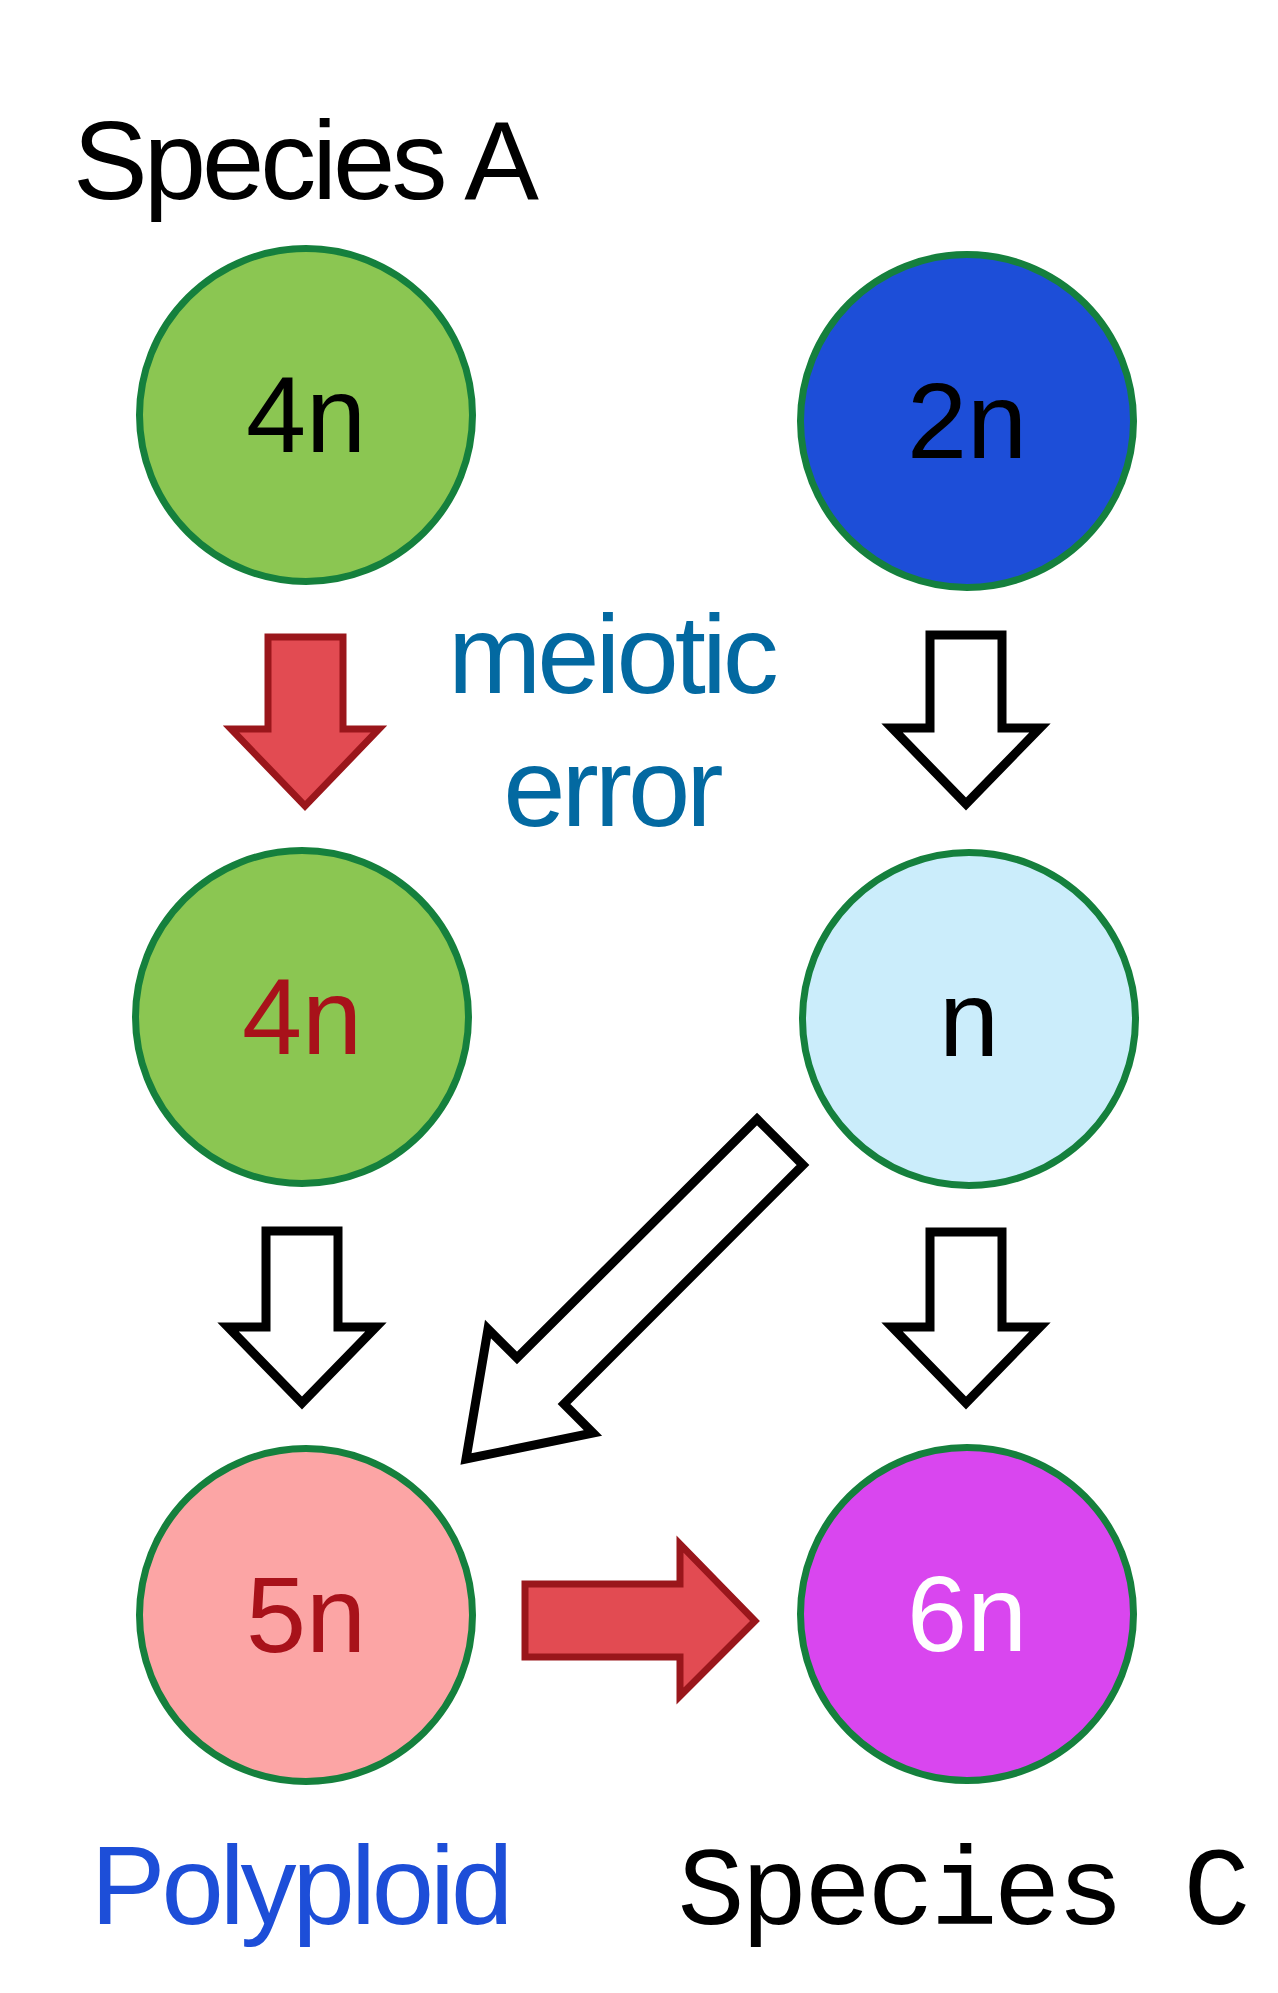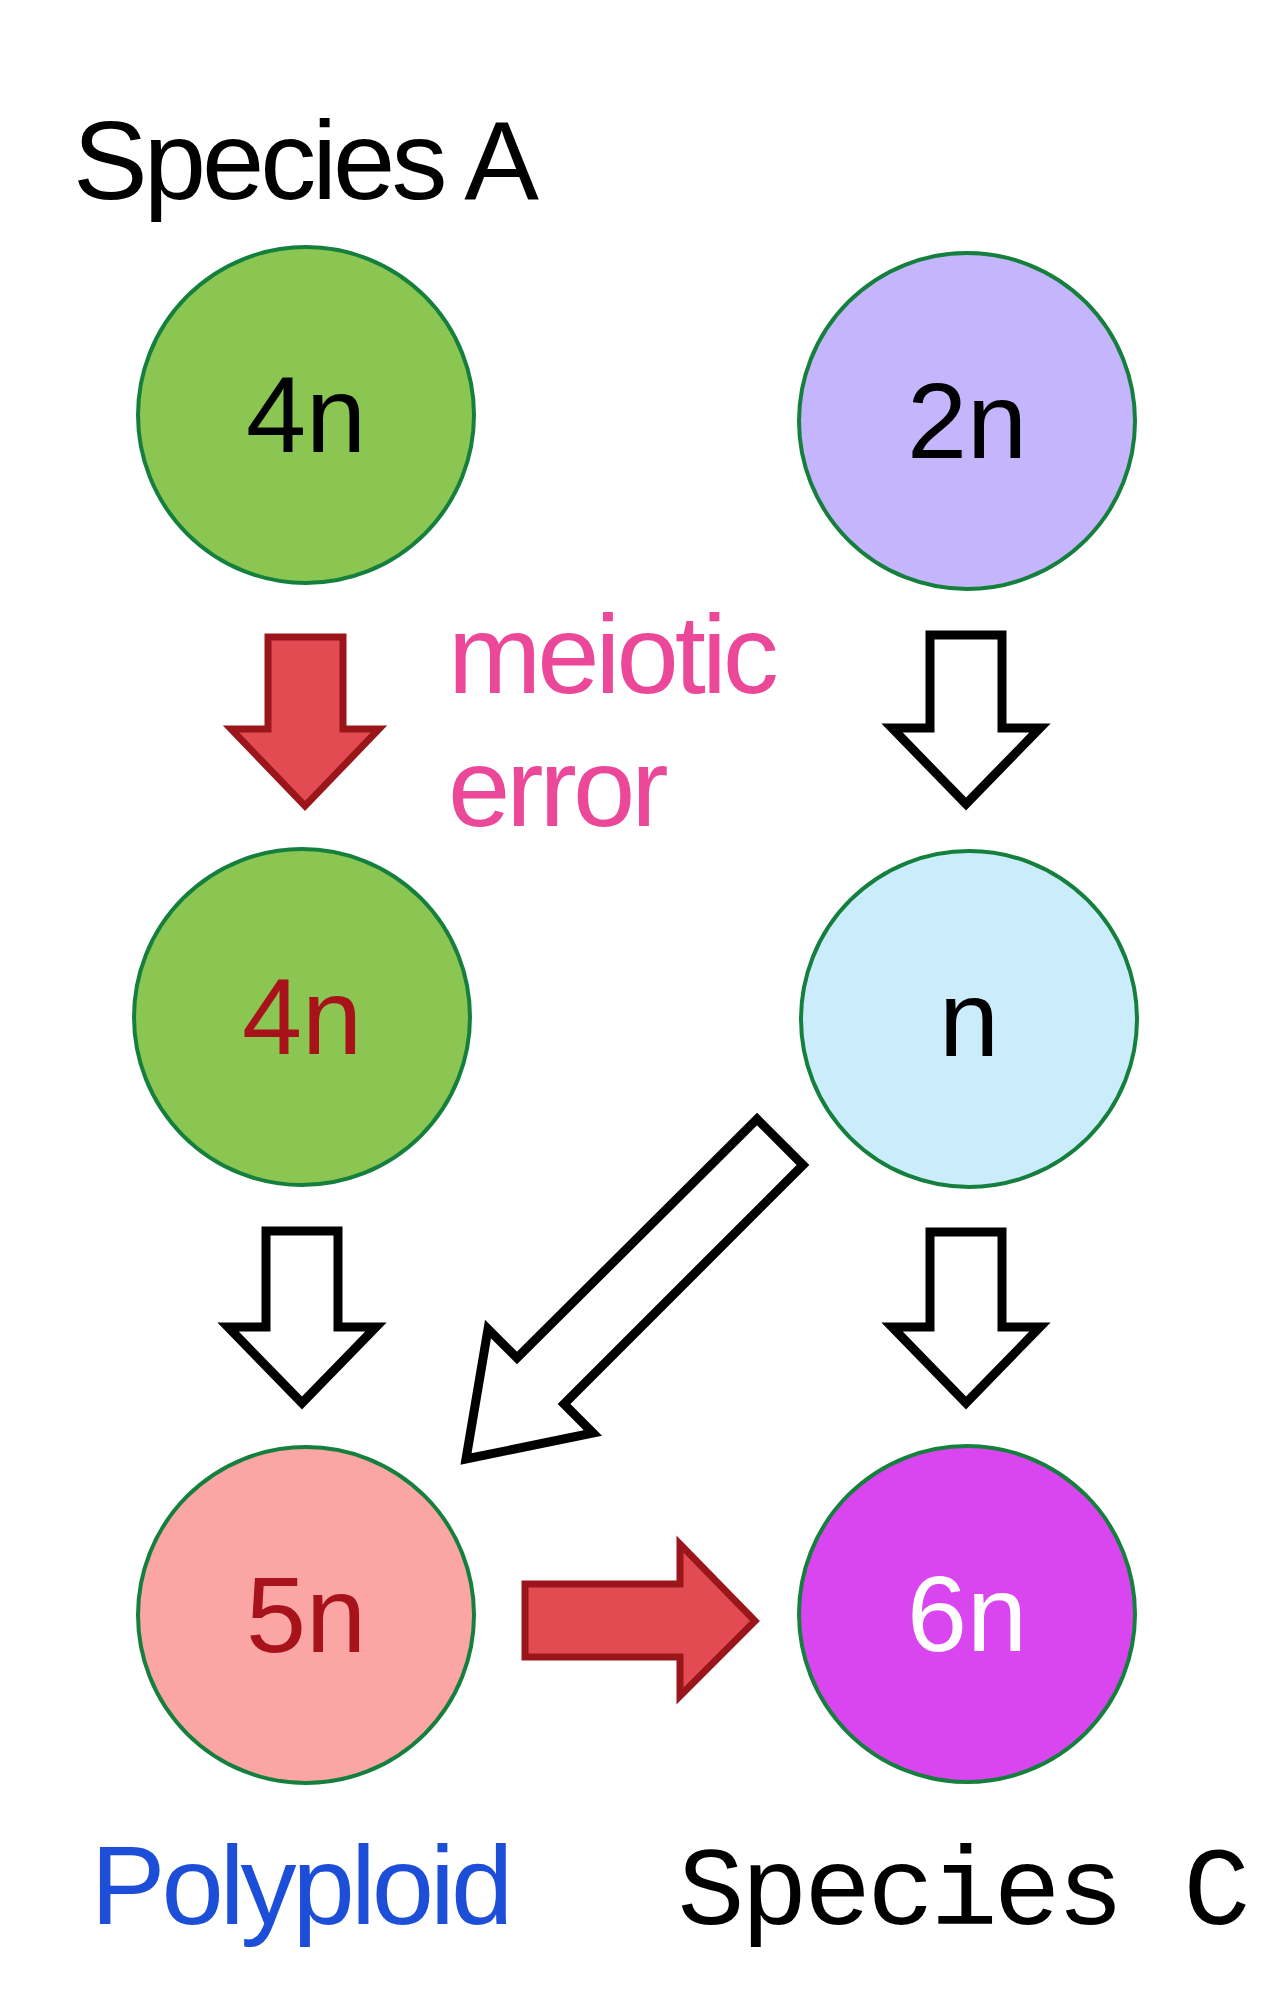--- a/index.html
+++ b/index.html
@@ -14,21 +14,21 @@
   }
   #arrow-layer {
     position: absolute;
     left: 0; top: 0;
     width: 1278px; height: 1993px;
   }
   .node-circle {
     position: absolute;
     width: 340px; height: 340px;
     box-sizing: border-box;
-    border: 4px solid #15803d;
+    border: 7px solid #15803d;
     border-radius: 50%;
     display: flex;
     align-items: center;
     justify-content: center;
   }
   .node-label {
     font-size: 108px;
     line-height: 1;
   }
   .big-label {
@@ -66,25 +66,25 @@
     <polygon stroke-width="9" stroke-linejoin="miter" points="757,1105 803,1151 564,1390 593,1419 466,1445 488,1315 517,1344" style="fill: rgb(255, 255, 255); stroke: rgb(0, 0, 0);"></polygon>
 
     <polygon stroke-width="7" stroke-linejoin="miter" points="525,1570 680,1570 680,1530 755,1607 680,1682 680,1643 525,1643" style="fill: rgb(226, 75, 82); stroke: rgb(154, 22, 27);"></polygon>
   </svg>
 
   <div class="big-label" style="left:304px; top:91px;">Species A</div>
 
   <div class="node-circle" style="left: 136px; top: 231px; background-color: rgb(139, 198, 82);">
     <span class="node-label" style="color: rgb(0, 0, 0);">4n</span>
   </div>
-  <div class="node-circle" style="left: 797px; top: 237px; background-color: #c4b5fd;">
+  <div class="node-circle" style="left: 797px; top: 237px; background-color: #1d4ed8;">
     <span class="node-label" style="color: rgb(0, 0, 0);">2n</span>
   </div>
 
-  <div class="annotation" style="left: 448px; top: 574px; color: #ec4899;">
+  <div class="annotation" style="left: 448px; top: 574px; color: #0369a1; text-align: center;">
     <div>meiotic</div>
     <div>error</div>
   </div>
 
   <div class="node-circle" style="left: 132px; top: 833px; background-color: rgb(139, 198, 82);">
     <span class="node-label" style="color: rgb(168, 18, 26);">4n</span>
   </div>
   <div class="node-circle" style="left: 799px; top: 835px; background-color: rgb(203, 237, 251);">
     <span class="node-label" style="color: rgb(0, 0, 0);">n</span>
   </div>

